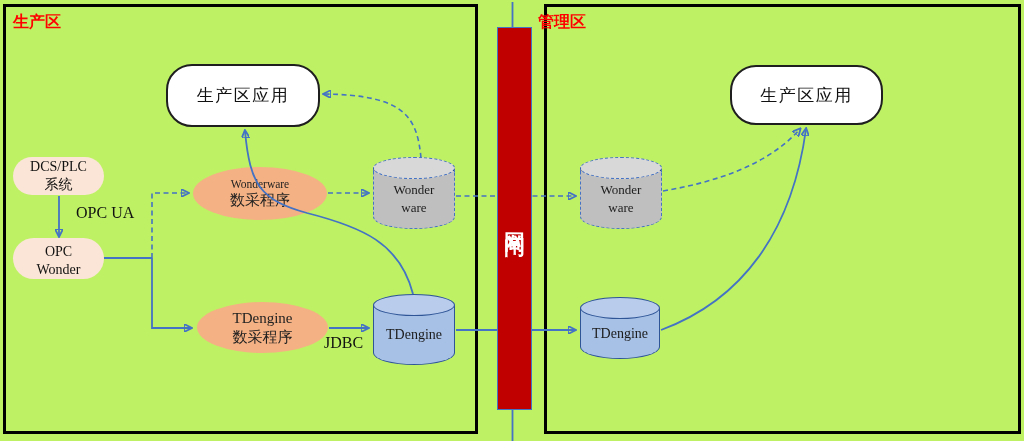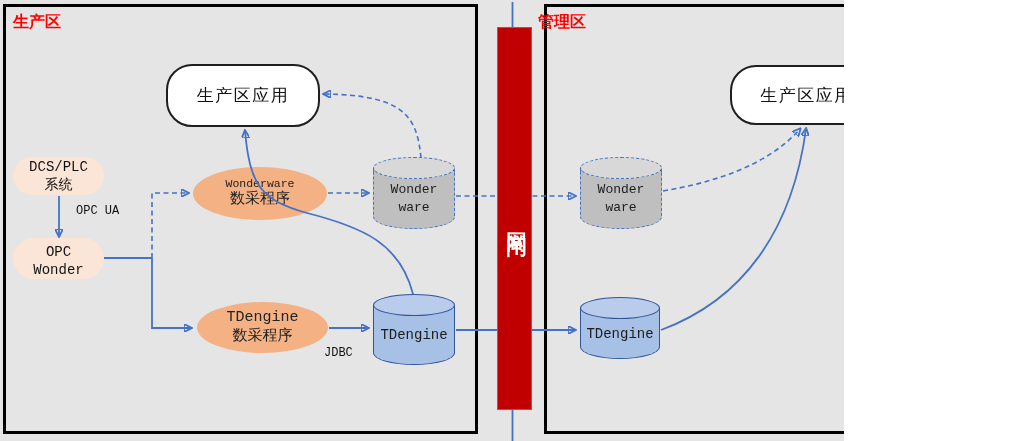--- a/index.html
+++ b/index.html
@@ -1,32 +1,32 @@
 <!DOCTYPE html>
 <html style="--c-accent: #4472C4; --c-zone_label_red: #FF0000; --c-gate_red: #C00000; --c-gate_text: #FFFFFF; --c-ellipse_orange: #F4B183; --c-peach_fill: #FBE5D6; --c-gray_cyl_body: #BFBFBF; --c-gray_cyl_top: #D8D8D8; --c-blue_cyl_body: #A6C0E6; --c-blue_cyl_top: #B9CCEC; --c-blue_cyl_border: #2F5597;"><head>
 <meta charset="utf-8">
 <style>
   html,body { margin:0; padding:0; background:#fff; }
   .canvas {
-    position:relative; width:844px; height:441px; background:#e5e5e5;
-    font-family:Liberation Mono, monospace; overflow:hidden;
+    position:relative; width:1024px; height:441px; background:#bef264;
+    font-family:Liberation Serif, serif; overflow:hidden;
   }
   .panel { position:absolute; border:3px solid #000; background:transparent; z-index:0; }
   .panel-production { left:3px; top:4px; width:469px; height:424px; }
   .panel-management { left:544px; top:4px; width:471px; height:424px; }
   .zone-label { position:absolute; color:var(--c-zone_label_red); font-weight:bold; font-size:16px; z-index:2; }
 
   .box { position:absolute; display:flex; align-items:center; justify-content:center;
          text-align:center; z-index:2; box-sizing:border-box;border-radius:26px; }
   .app-box { background:#fff; border:2px solid #1f1f1f; font-size:17px; color:#111; letter-spacing:1.5px; }
   .peach-box { background:var(--c-peach_fill); font-size:14px; line-height:1.3; color:#111; flex-direction:column; }
   .ellipse { background:var(--c-ellipse_orange); border-radius:50%; flex-direction:column; color:#222; line-height:1.25; }
   .ellipse .small-line { font-size:11.5px; }
   .ellipse .big-line { font-size:15px; }
-  .float-label { position:absolute; font-size:12px; color:#111; z-index:2; }
+  .float-label { position:absolute; font-size:16px; color:#111; z-index:2; }
 
   .cyl { position:absolute; z-index:2; }
   .cyl-top { position:absolute; left:0; right:0; top:0; height:22px; border-radius:50%;
              border:1.6px solid var(--c-accent); box-sizing:border-box; }
   .cyl-body { position:absolute; left:0; right:0; top:11px; bottom:0;
               border:1.6px solid var(--c-accent); border-top:none; box-sizing:border-box;
               border-radius:0 0 50% 50% / 0 0 12px 12px; }
   .cyl-gray .cyl-top  { background:var(--c-gray_cyl_top);  border-style:dashed; }
   .cyl-gray .cyl-body { background:var(--c-gray_cyl_body); border-style:dashed; }
   .cyl-blue .cyl-top  { background:var(--c-blue_cyl_top);  border-color:var(--c-blue_cyl_border); }
@@ -67,21 +67,21 @@
       <span>DCS/PLC</span>
       <span>系统</span>
     </div>
 
     <div class="box peach-box" style="left:13px; top:238px; width:91px; height:41px;justify-content:flex-end;">
       <span>OPC</span>
       <span>Wonder</span>
     </div>
 
     <span class="float-label" style="left:76px; top:204px;">OPC UA</span>
-    <span class="float-label" style="left:324px; top:346px;">JDBC</span>
+    <span class="float-label" style="left:324px; top:334px;">JDBC</span>
 
     <div class="box ellipse" style="left:193px; top:167px; width:134px; height:53px;">
       <span class="small-line">Wonderware</span>
       <span class="big-line">数采程序</span>
     </div>
 
     <div class="box ellipse" style="left:197px; top:302px; width:131px; height:51px;">
       <span class="big-line">TDengine</span>
       <span class="big-line">数采程序</span>
     </div>

